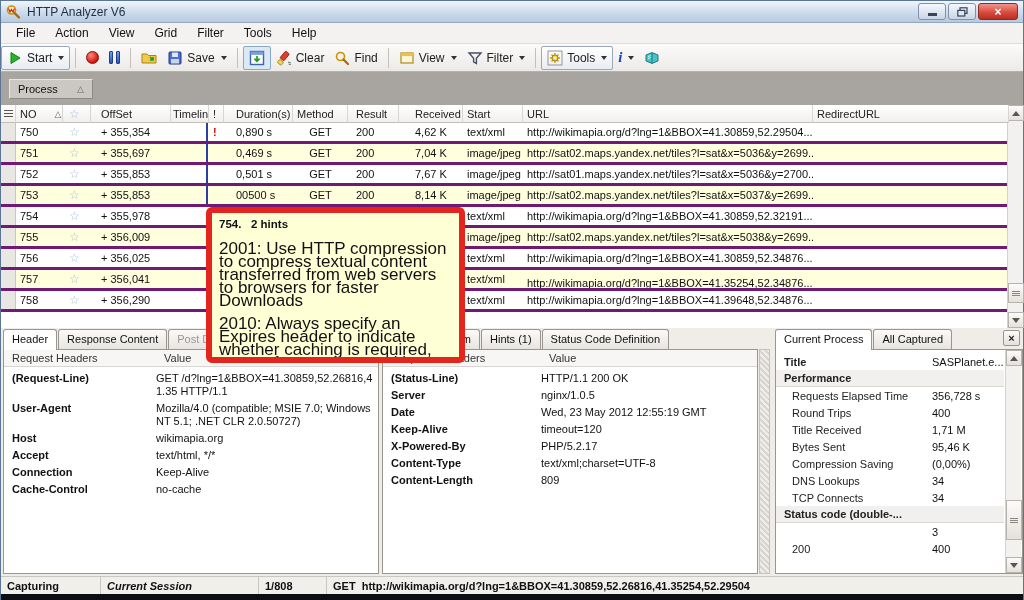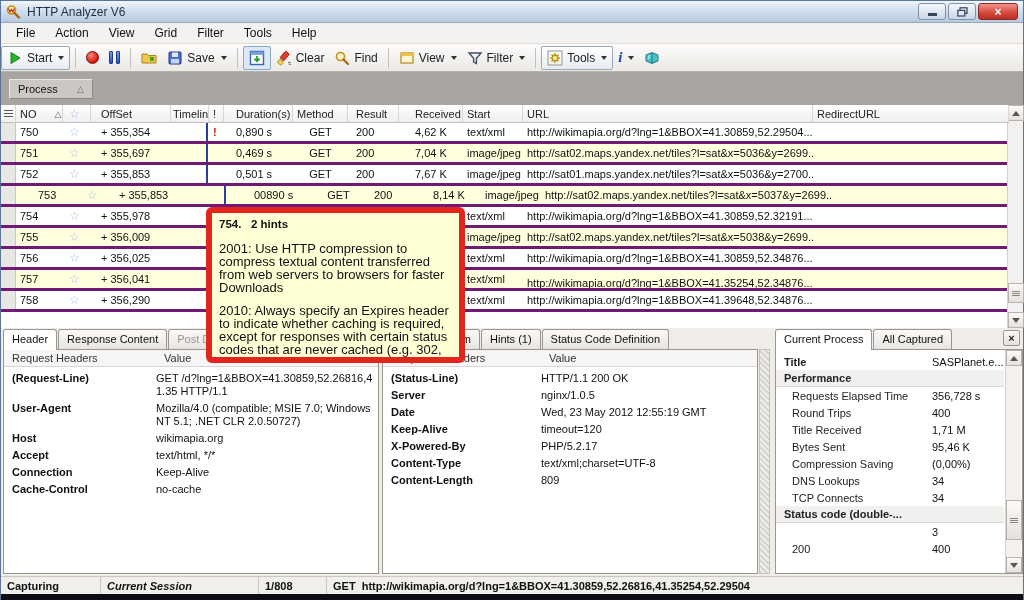--- a/index.html
+++ b/index.html
@@ -69,21 +69,21 @@
   .sb-arrow.up { border-bottom:5px solid #5a564f; }
   .sb-arrow.down { border-top:5px solid #5a564f; }
   .sb-thumb { position:absolute; left:0; width:16px; background:linear-gradient(#fcfbfa,#e4e1dd);
     border:1px solid #b7b3ad; display:flex; align-items:center; justify-content:center; flex-direction:column; gap:1px; }
   .sb-thumb i { width:8px; height:1px; background:#8a867f; display:block; }
 
   
   .tooltip { position:absolute; left:205px; top:206px; width:259px; height:156px; z-index:50;
     background:#ffffd6; border:6px solid #e3251d; border-radius:6px; padding:5px 7px; overflow:hidden; }
   .tooltip .tt-title { font-weight:bold; font-size:11.5px; white-space:pre; margin-bottom:12px; }
-  .tooltip p { font-size:13px; line-height:13px; margin-bottom:10px; }
+  .tooltip p { font-size:17px; line-height:13px; margin-bottom:10px; }
 
   
   .tabbar { position:absolute; left:2px; top:327px; height:21px; display:flex; align-items:flex-end; z-index:3; }
   .dtab { padding:3px 8px 4px; font-size:11px; border:1px solid #9a968f; border-bottom:none;
     border-radius:3px 3px 0 0; background:linear-gradient(#fbfaf9,#e7e4e0); margin-right:1px; white-space:nowrap; }
   .dtab.active { background:#fff; position:relative; top:1px; padding-bottom:5px; font-weight:normal; }
   .dtab.disabled { color:#9a968f; }
   .tab-spacer { width:166px; }
 
   
@@ -423,35 +423,35 @@
         </div>
         <div class="gcell" style="width: 290px;">
           <span style="padding-left: 4px;">http://sat01.maps.yandex.net/tiles?l=sat&amp;x=5036&amp;y=2700...</span>
         </div>
         <div class="gcell" style="width: 196px;">
           <span style="padding-left: 4px;"></span>
         </div>
       </div>
       <div class="grow alt">
         <div class="gcell rowmark" style="width: 15px;"></div>
-        <div class="gcell" style="width: 47px; margin-left: 18px;">
+        <div class="gcell" style="width: 47px;">
           <span style="padding-left: 4px;">753</span>
         </div>
         <div class="gcell" style="width: 28px;">
           <span class="star" style="margin-left: 6px;">☆</span>
         </div>
         <div class="gcell" style="width: 80px;">
           <span style="padding-left: 10px;">+ 355,853</span>
         </div>
         <div class="gcell" style="width: 38px;">
           <span class="tl-mark"></span>
         </div>
         <div class="gcell" style="width: 15px;"></div>
         <div class="gcell" style="width: 69px;">
-          <span style="padding-left: 12px;">00890 s</span>
+          <span style="padding-left: 12px;">00500 s</span>
         </div>
         <div class="gcell" style="width: 55px; justify-content: center;">
           <span style="padding-left: 0px;">GET</span>
         </div>
         <div class="gcell" style="width: 51px;">
           <span style="padding-left: 8px;">200</span>
         </div>
         <div class="gcell" style="width: 64px;">
           <span style="padding-left: 16px;">8,14 K</span>
         </div>

